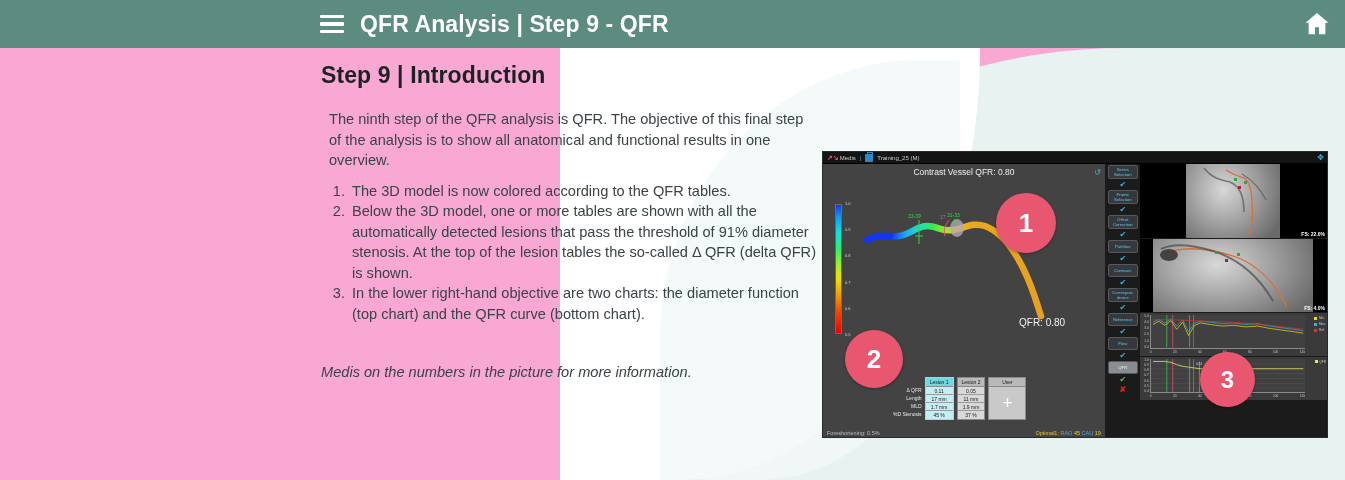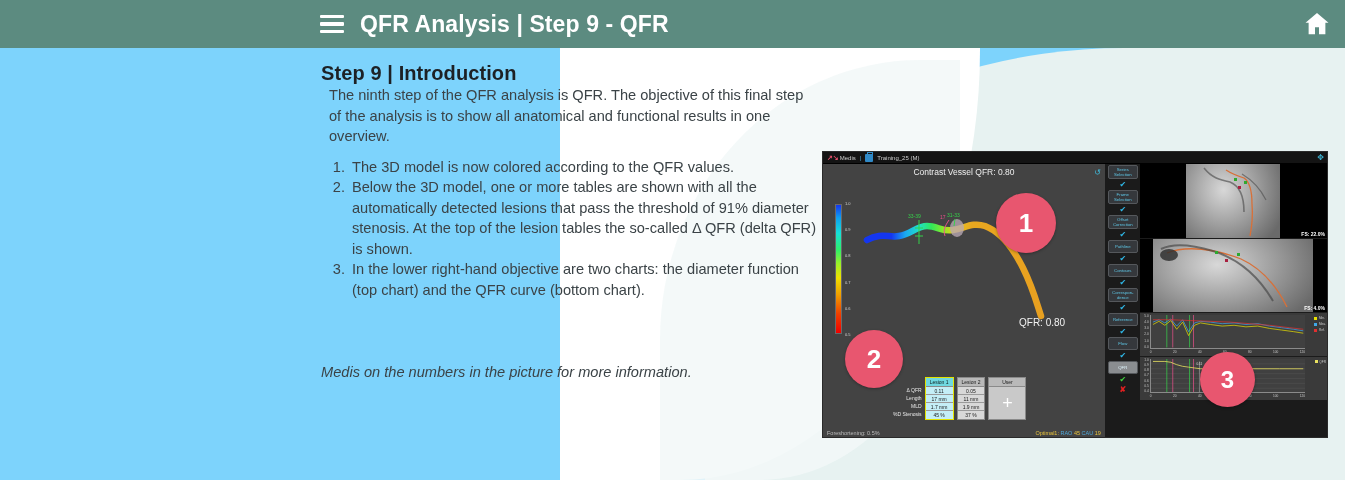--- a/index.html
+++ b/index.html
@@ -6,21 +6,21 @@
   html, body {
     margin: 0; padding: 0;
     width: 1345px; height: 480px;
     overflow: hidden;
     background: #ffffff;
     font-family: "Liberation Sans", sans-serif;
   }
   #page {
     position: relative;
     width: 1345px; height: 480px;
-    background: #7dd3fc;
+    background: #f9a8d4;
     overflow: hidden;
   }
 
   
   .bg-layer { position: absolute; inset: 0; overflow: hidden; pointer-events: none; }
   .bg-band {
     position: absolute;
     right: -60px; top: 48px;
     width: 700px; height: 440px;
     background: #e7f2f1;
@@ -66,22 +66,22 @@
     white-space: nowrap;
   }
   .home-btn {
     position: absolute; right: 12px; top: 9px;
     width: 32px; height: 30px; cursor: pointer;
   }
 
   
   .article { position: absolute; left: 321px; top: 62px; width: 495px; }
   .page-title {
-    font-size: 20px; font-weight: bold; color: #1d2125;
-    margin: 0 0 0 0; letter-spacing: .1px;
+    font-size: 23px; font-weight: bold; color: #1d2125;
+    margin: 0 0 20px 0; letter-spacing: .1px;
   }
   .intro {
     font-size: 14.6px; line-height: 20.5px; color: #3b4347;
     margin: 0 0 10px 8px;
   }
   ol.steps {
     margin: 0; padding-left: 28px;
     font-size: 14.6px; line-height: 20.5px; color: #3b4347;
   }
   ol.steps li { margin-bottom: 0px; padding-left: 3px; }
@@ -313,21 +313,21 @@
       <svg viewBox="0 0 24 24" width="32" height="30" aria-hidden="true">
         <path d="M12 3.2 2.8 11h2.5v9.2h5.1v-5.6h3.2v5.6h5.1V11h2.5z" fill="#ffffff"></path>
       </svg>
     </div>
   </div>
 
   <div class="article">
     <h1 class="page-title">Step 9 | Introduction</h1>
     <p class="intro">The ninth step of the QFR analysis is QFR. The objective of this final step of the analysis is to show all anatomical and functional results in one overview.</p>
     <ol class="steps">
-      <li>The 3D model is now colored according to the QFR values.</li>
+      <li>The 3D model is now colored according to the QFR tables.</li>
       <li>Below the 3D model, one or more tables are shown with all the automatically detected lesions that pass the threshold of 91% diameter stenosis. At the top of the lesion tables the so-called Δ QFR (delta QFR) is shown.</li>
       <li>In the lower right-hand objective are two charts: the diameter function (top chart) and the QFR curve (bottom chart).</li>
     </ol>
   </div>
   <div class="hint">Medis on the numbers in the picture for more information.</div>
 
   <div class="app">
 
     <div class="app-titlebar">
       <span class="medis-logo">↗↘</span>

